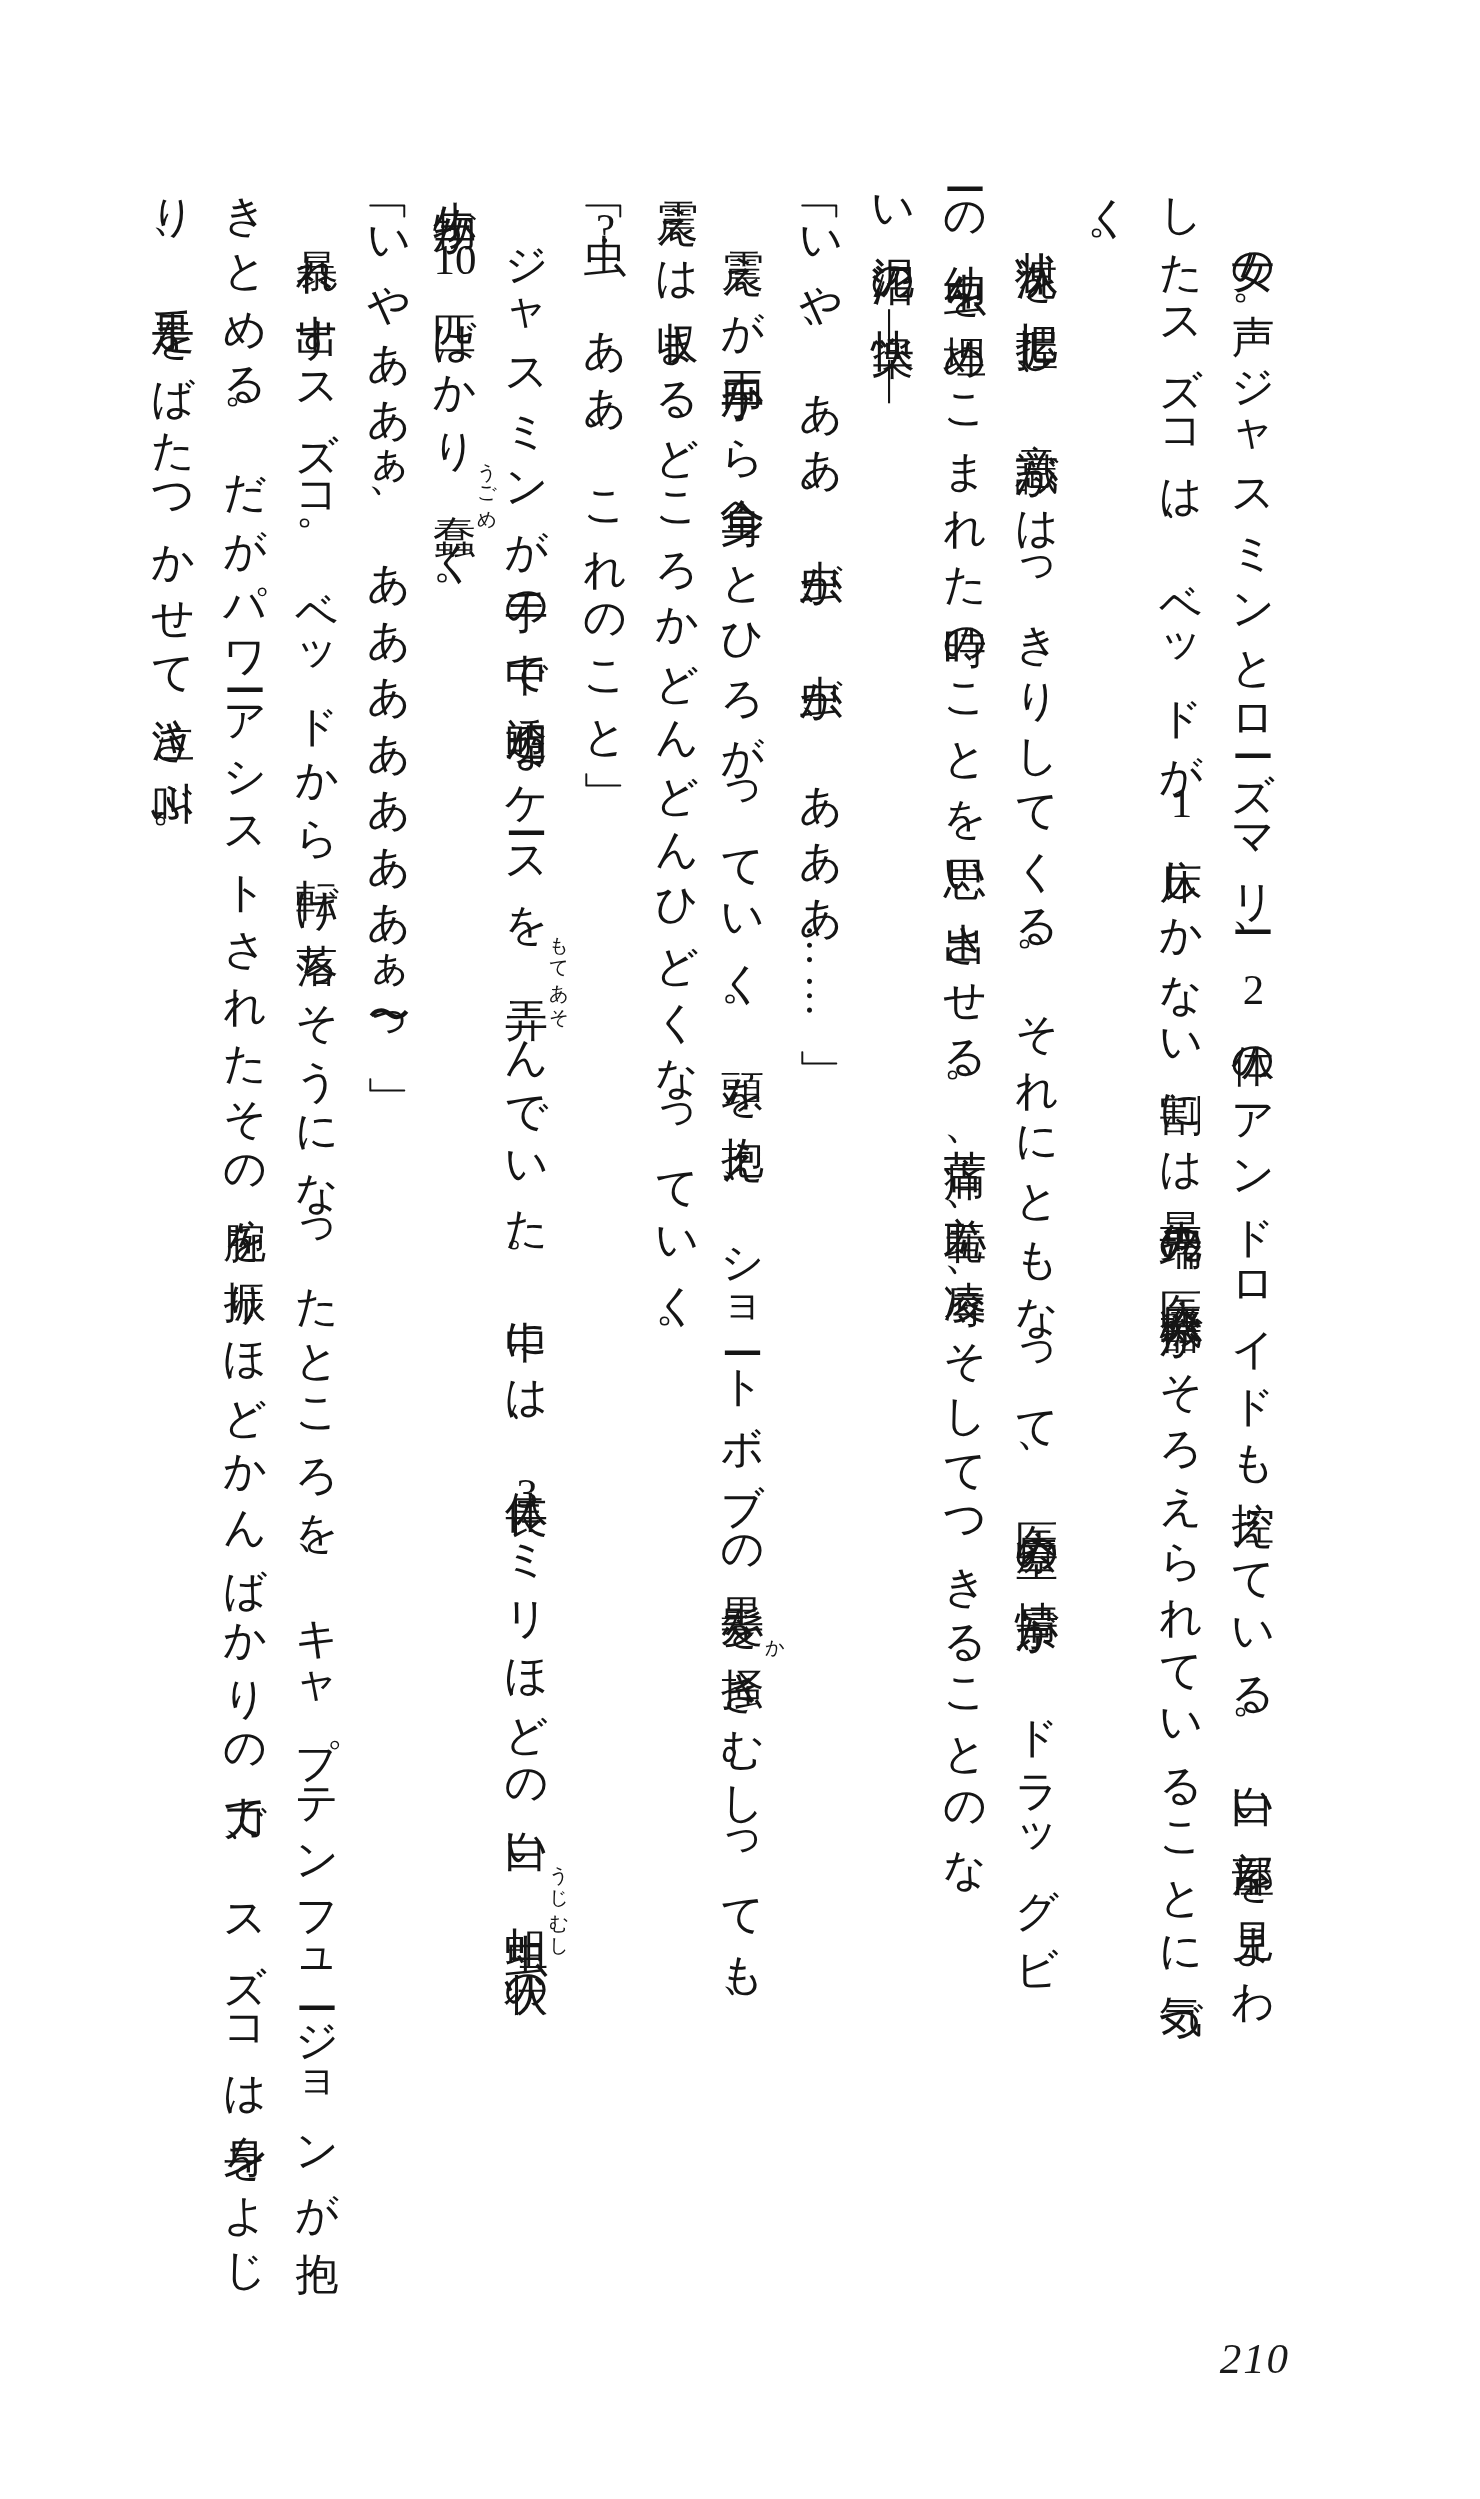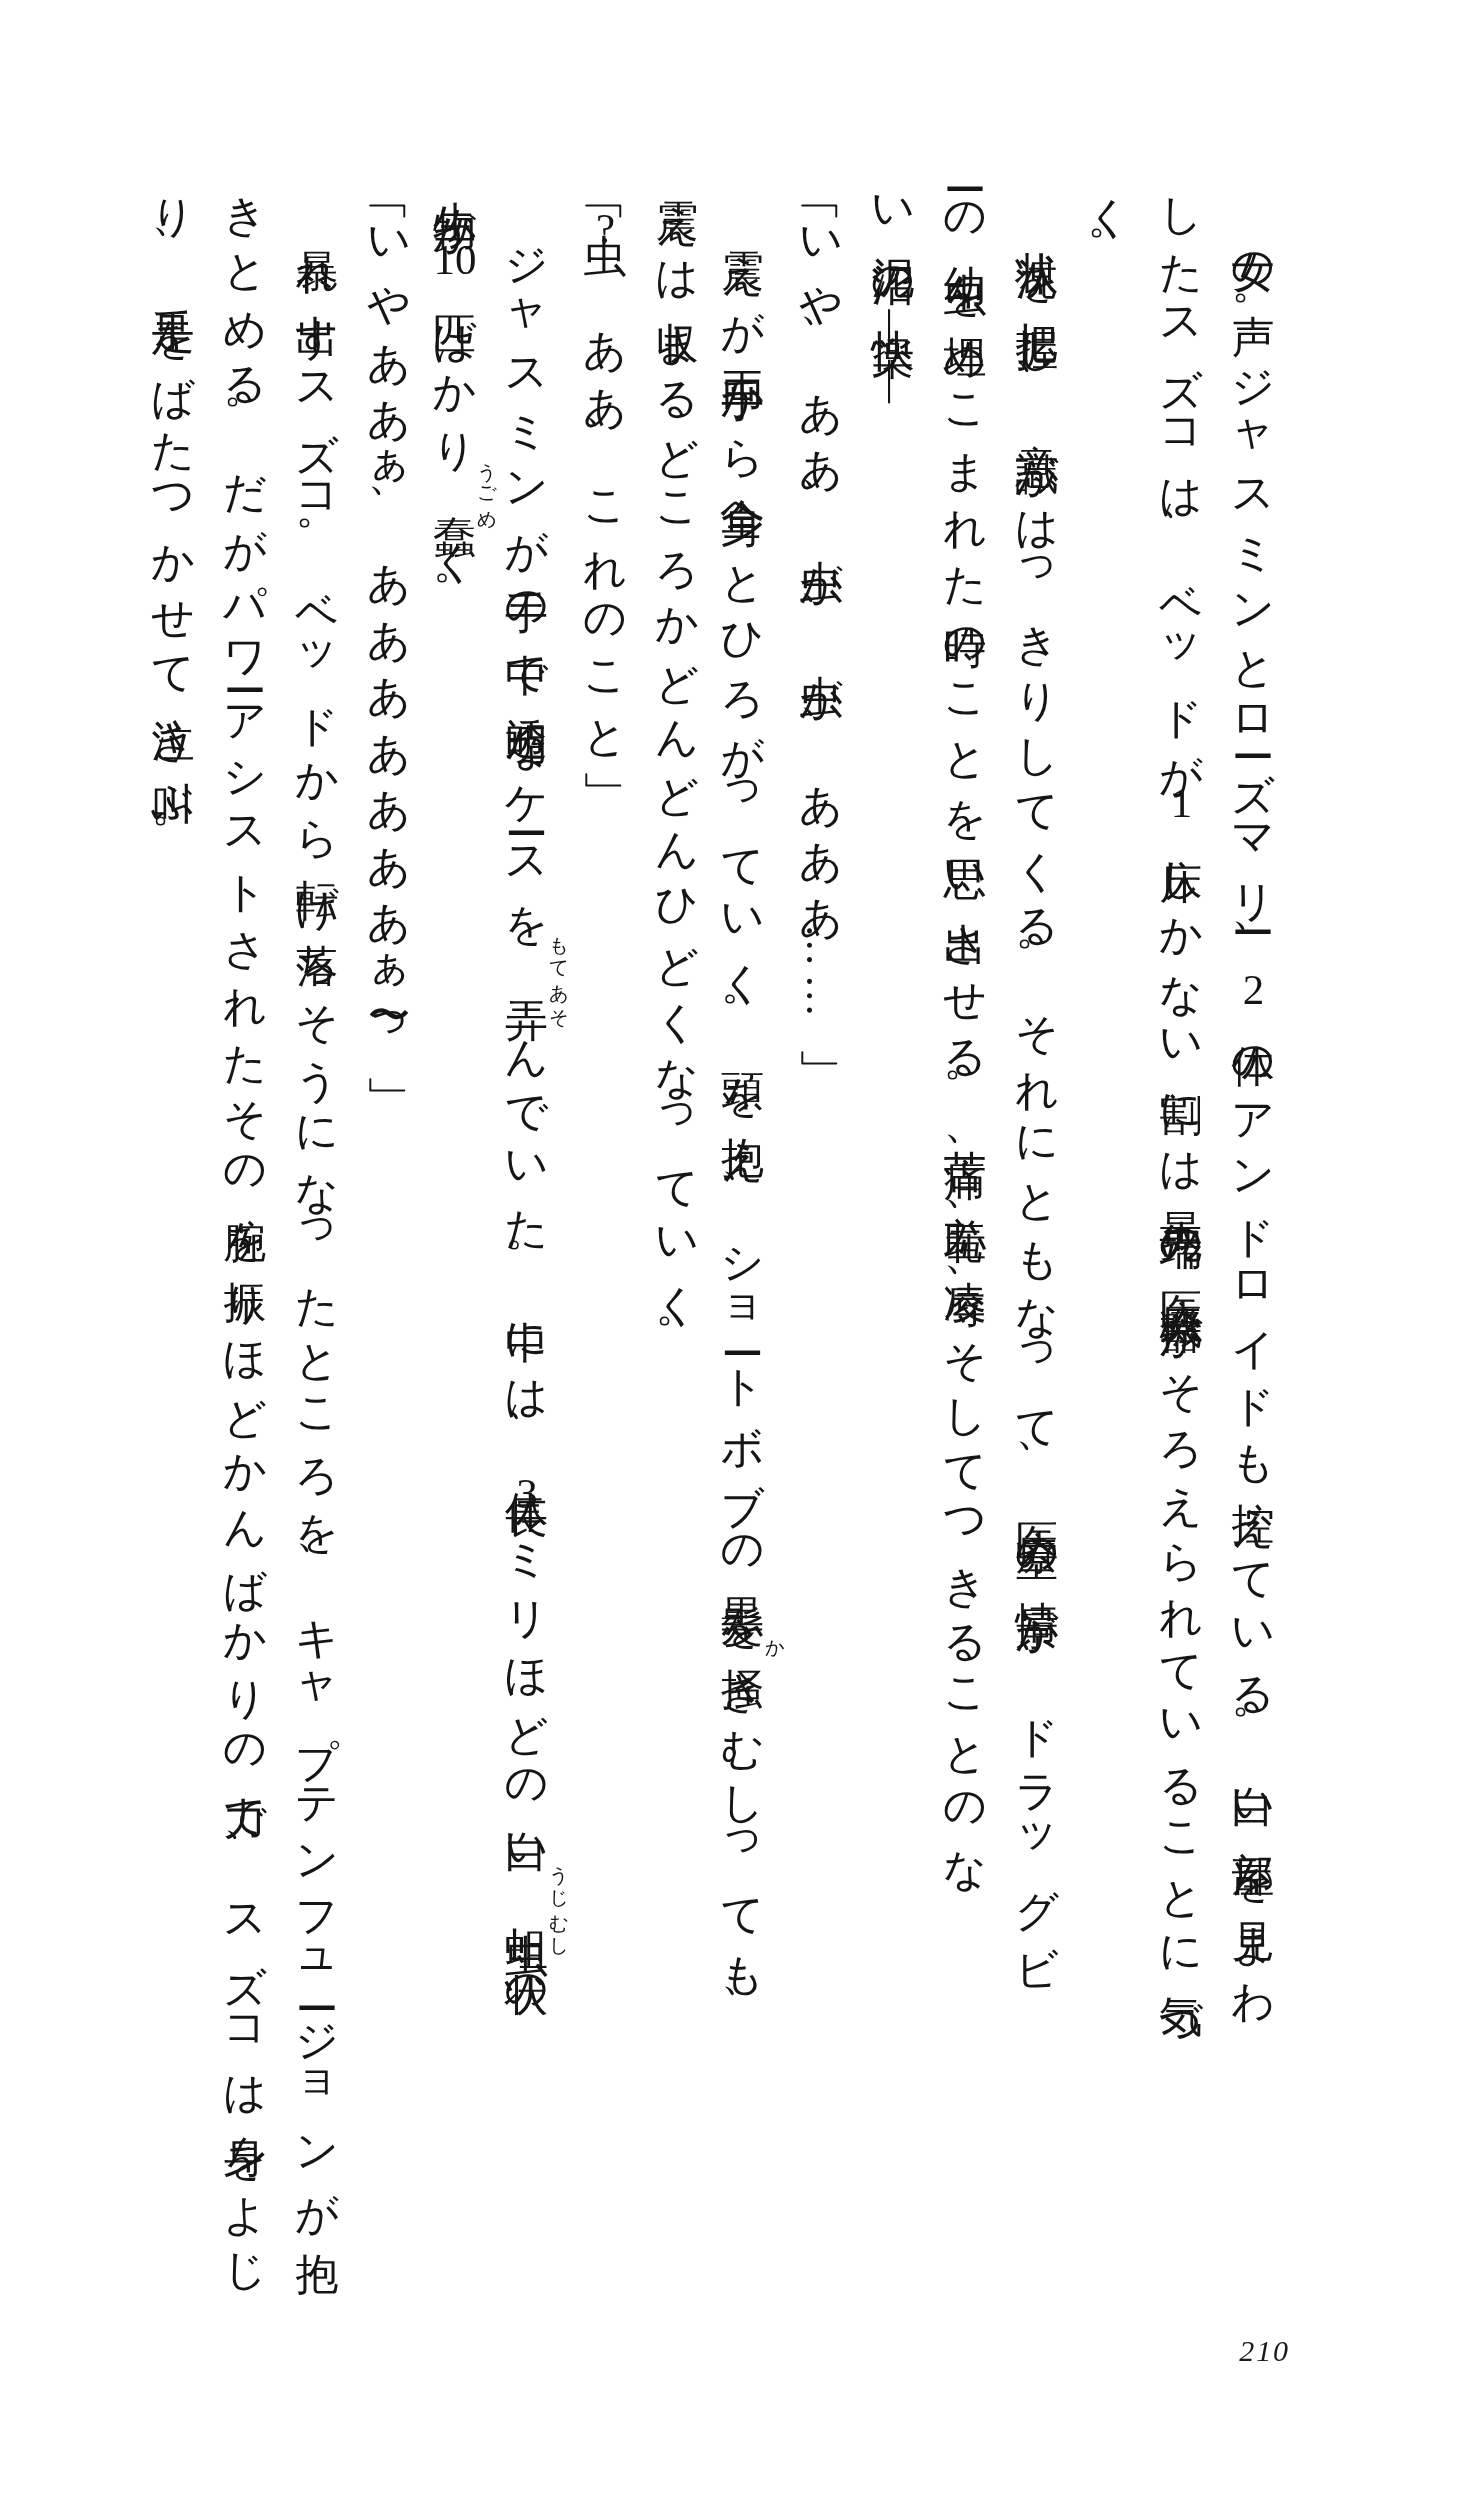--- a/index.html
+++ b/index.html
@@ -48,21 +48,21 @@
     font-weight: normal;
   }
   .tcy {   
     text-combine-upright: all;
     letter-spacing: 0;
   }
   .page-number {
     position: absolute;
     top: 2334px;
     right: 191px;
-    font-size: 30px;
+    font-size: 43px;
     font-style: italic;
     color: #1a1a1a;
     letter-spacing: 1.9px;
   }
 </style>
 </head>
 <body>
 
 <div class="book-page">
   <div class="text-block" id="text-block">

